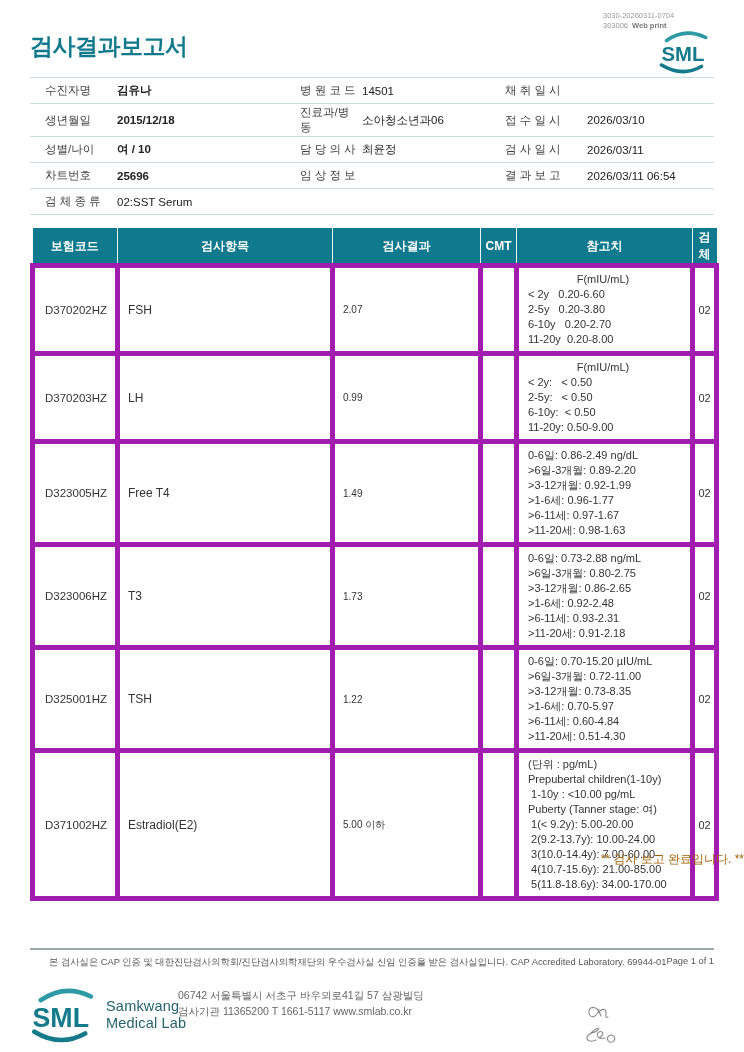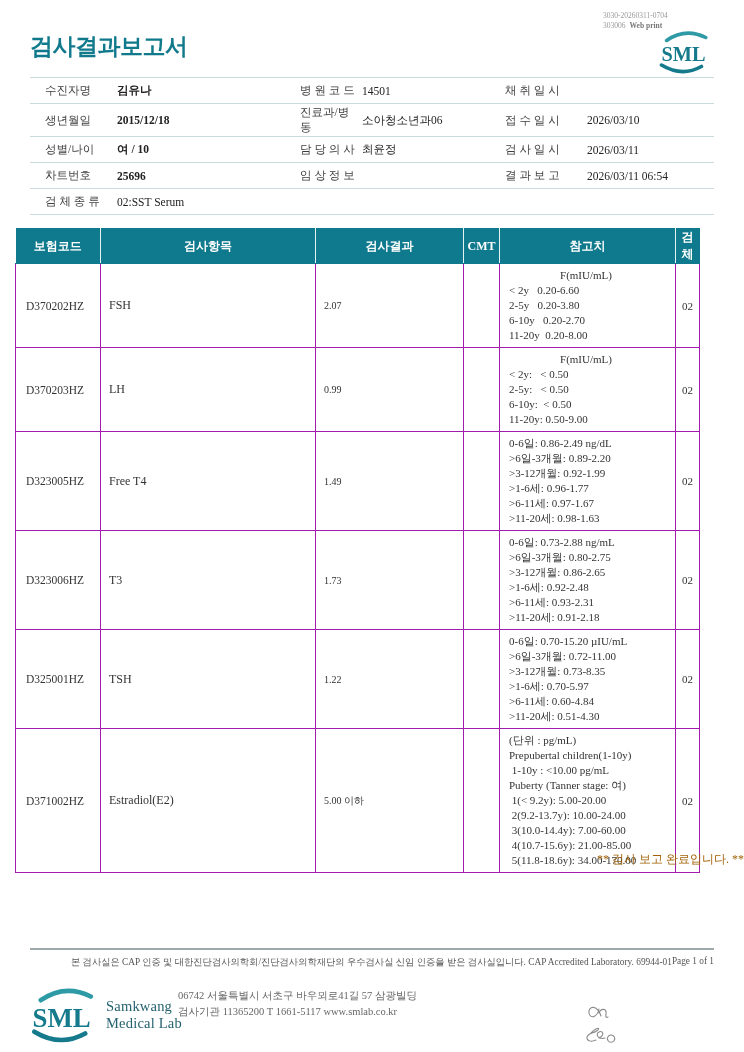--- a/index.html
+++ b/index.html
@@ -1,17 +1,17 @@
 <!DOCTYPE html>
 <html><head>
 <meta charset="utf-8">
 <style>
   html,body{margin:0;padding:0;background:#fff;}
   .page{position:relative;width:744px;height:1052px;background:#fff;overflow:hidden;
-        font-family:Liberation Serif, serif;color:#333;}
+        font-family:Liberation Sans, sans-serif;color:#333;}
 
   
   .print-meta{position:absolute;left:603px;top:11px;font-size:7.5px;line-height:9.5px;color:#999;}
   .print-meta .ptype{color:#777;font-weight:700;margin-left:4px;}
 
   
   .logo-top{position:absolute;left:655px;top:29px;width:58px;height:46px;}
   .logo-bottom-wrap{position:absolute;left:26px;top:986px;display:flex;align-items:center;gap:6px;}
   .brand-text{font-size:14.5px;line-height:17px;color:#25616f;letter-spacing:.2px;}
 
@@ -22,27 +22,27 @@
   
   .info-wrap{position:absolute;left:30px;top:77px;}
   .info-table{border-collapse:collapse;table-layout:fixed;width:684px;font-size:11.5px;}
   .info-table td{border-top:1px solid #c9dbdf;height:23px;padding:1px 0 1px 2px;vertical-align:middle;overflow:hidden;}
   .info-table tr:last-child td{border-bottom:1px solid #c9dbdf;}
   .info-table .lbl{color:#3d3d3d;padding-left:15px;}
   .info-table .val{color:#222;}
   .info-table tr:not(:last-child) .v1{font-weight:700;}
 
   
-  .res-wrap{position:absolute;left:15px;top:228px;}
+  .res-wrap{position:absolute;left:30px;top:228px;}
   .res-table{border-collapse:collapse;table-layout:fixed;width:684px;font-size:11.5px;color:#333;}
   .res-table th{background:#0f798d;color:#fff;font-weight:700;font-size:12px;height:26px;
                 border-right:1px solid #e9f3f5;border-top:1px solid #0f798d;border-bottom:1px solid #0f798d;
                 padding:0;overflow:hidden;}
   .res-table th:last-child{border-right:1px solid #0f798d;}
-  .res-table td{border:1px solid #a21caf;vertical-align:middle;padding:3px 4px;overflow:hidden;}
+  .res-table td{border:5px solid #a21caf;vertical-align:middle;padding:3px 4px;overflow:hidden;}
   .res-table td.code{padding-left:10px;}
   .res-table td.item{padding-left:8px;font-size:12px;}
   .res-table td.result{padding-left:8px;font-size:10px;margin-top:24px;}
   .res-table td.spec{text-align:center;padding:0;font-size:11px;}
   .res-table td.ref{padding:4px 2px 4px 9px;}
   .res-table td.ref div{white-space:pre;line-height:15px;font-size:11px;}
   .res-table td.ref div.center{text-align:center;white-space:normal;padding-right:10px;}
 
   
   .complete-note{position:absolute;left:0;top:851px;width:744px;text-align:right;font-size:12px;color:#a16207;}

